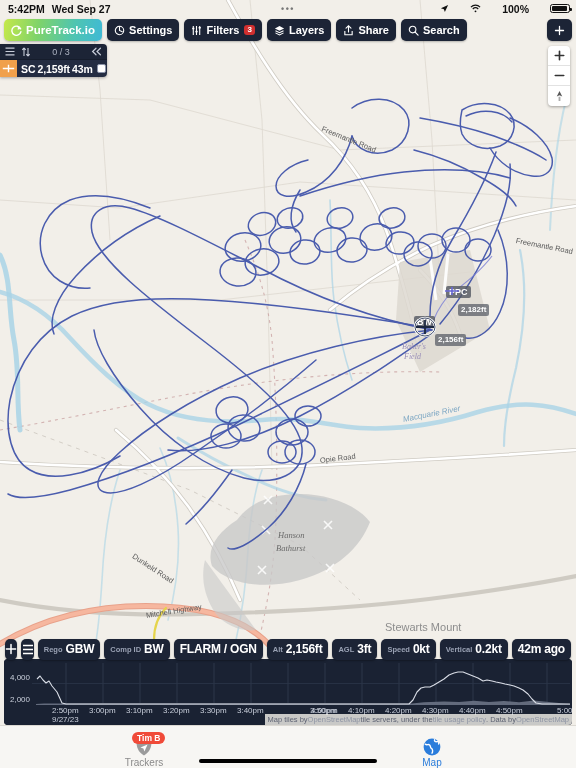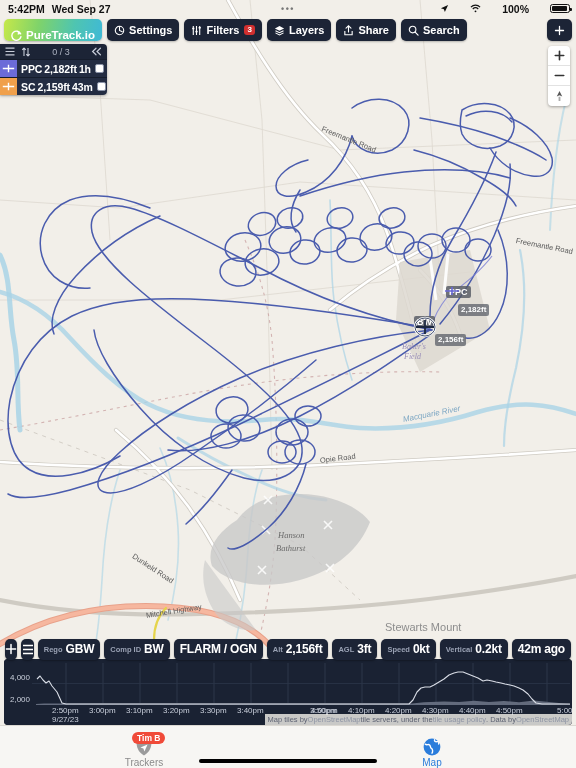--- a/index.html
+++ b/index.html
@@ -36,21 +36,21 @@
     position: absolute; top: 19px; left: 0; width: 576px; height: 22px;
     display: flex; align-items: center; gap: 5px; padding: 0 4px; z-index: 40;
   }
   .tb-btn {
     height: 22px; display: flex; align-items: center; gap: 4px;
     background: #1c2436; color: #fff; border-radius: 5px;
     padding: 0 7px; font-size: 11px; font-weight: 600; white-space: nowrap;
     box-shadow: 0 1px 2px rgba(0,0,0,.25);
   }
   .tb-logo {
-    height: 22px; display: flex; align-items: flex-end; gap: 4px;
+    height: 22px; display: flex; align-items: center; gap: 4px;
     border-radius: 5px; padding: 0 7px; font-size: 11.5px; font-weight: 700; color: #fff;
     background: linear-gradient(100deg,#c5e84a 0%, #7fd36a 35%, #4fc5b0 70%, #3fb9d6 100%);
     box-shadow: 0 1px 2px rgba(0,0,0,.25);
   }
   .tb-spacer { flex: 1; }
   .badge-count {
     background: #d12f2f; color: #fff; border-radius: 3px;
     font-size: 8px; font-weight: 700; padding: 1px 3px; line-height: 1.05; margin-left: 1px;
   }
   .ico { display: inline-flex; align-items: center; justify-content: center; }
@@ -460,31 +460,20 @@
       </span>
       <span class="count">0 / 3</span>
       <span class="ico">
         <svg width="11" height="9" viewBox="0 0 11 9">
             <path d="M5 1.2 L1.6 4.5 L5 7.8 M9.4 1.2 L6 4.5 L9.4 7.8" stroke="#c7ccd8" stroke-width="1.2" fill="none" stroke-linecap="round"></path>
           </svg>
       </span>
     </div>
 
 
-    <div class="tp-row">
-      <span class="tp-swatch" style="background:#6b6bd8;">
-        <svg width="13" height="9" viewBox="0 0 13 9">
-            <path d="M0.8 4.5 H12.2 M6.5 0.8 V8.2" stroke="#ffffff" stroke-width="1.4"></path>
-          </svg>
-      </span>
-      <span class="tp-label">
-        <span class="nm">PPC</span><span class="nm">2,182ft</span><span>1h</span>
-      </span>
-      <span class="tp-chk"></span>
-    </div>
 
     <div class="tp-row">
       <span class="tp-swatch" style="background:#f0a04b;">
         <svg width="13" height="9" viewBox="0 0 13 9">
             <path d="M0.8 4.5 H12.2 M6.5 0.8 V8.2" stroke="#ffffff" stroke-width="1.4"></path>
           </svg>
       </span>
       <span class="tp-label">
         <span class="nm">SC</span><span class="nm">2,159ft</span><span>43m</span>
       </span>

